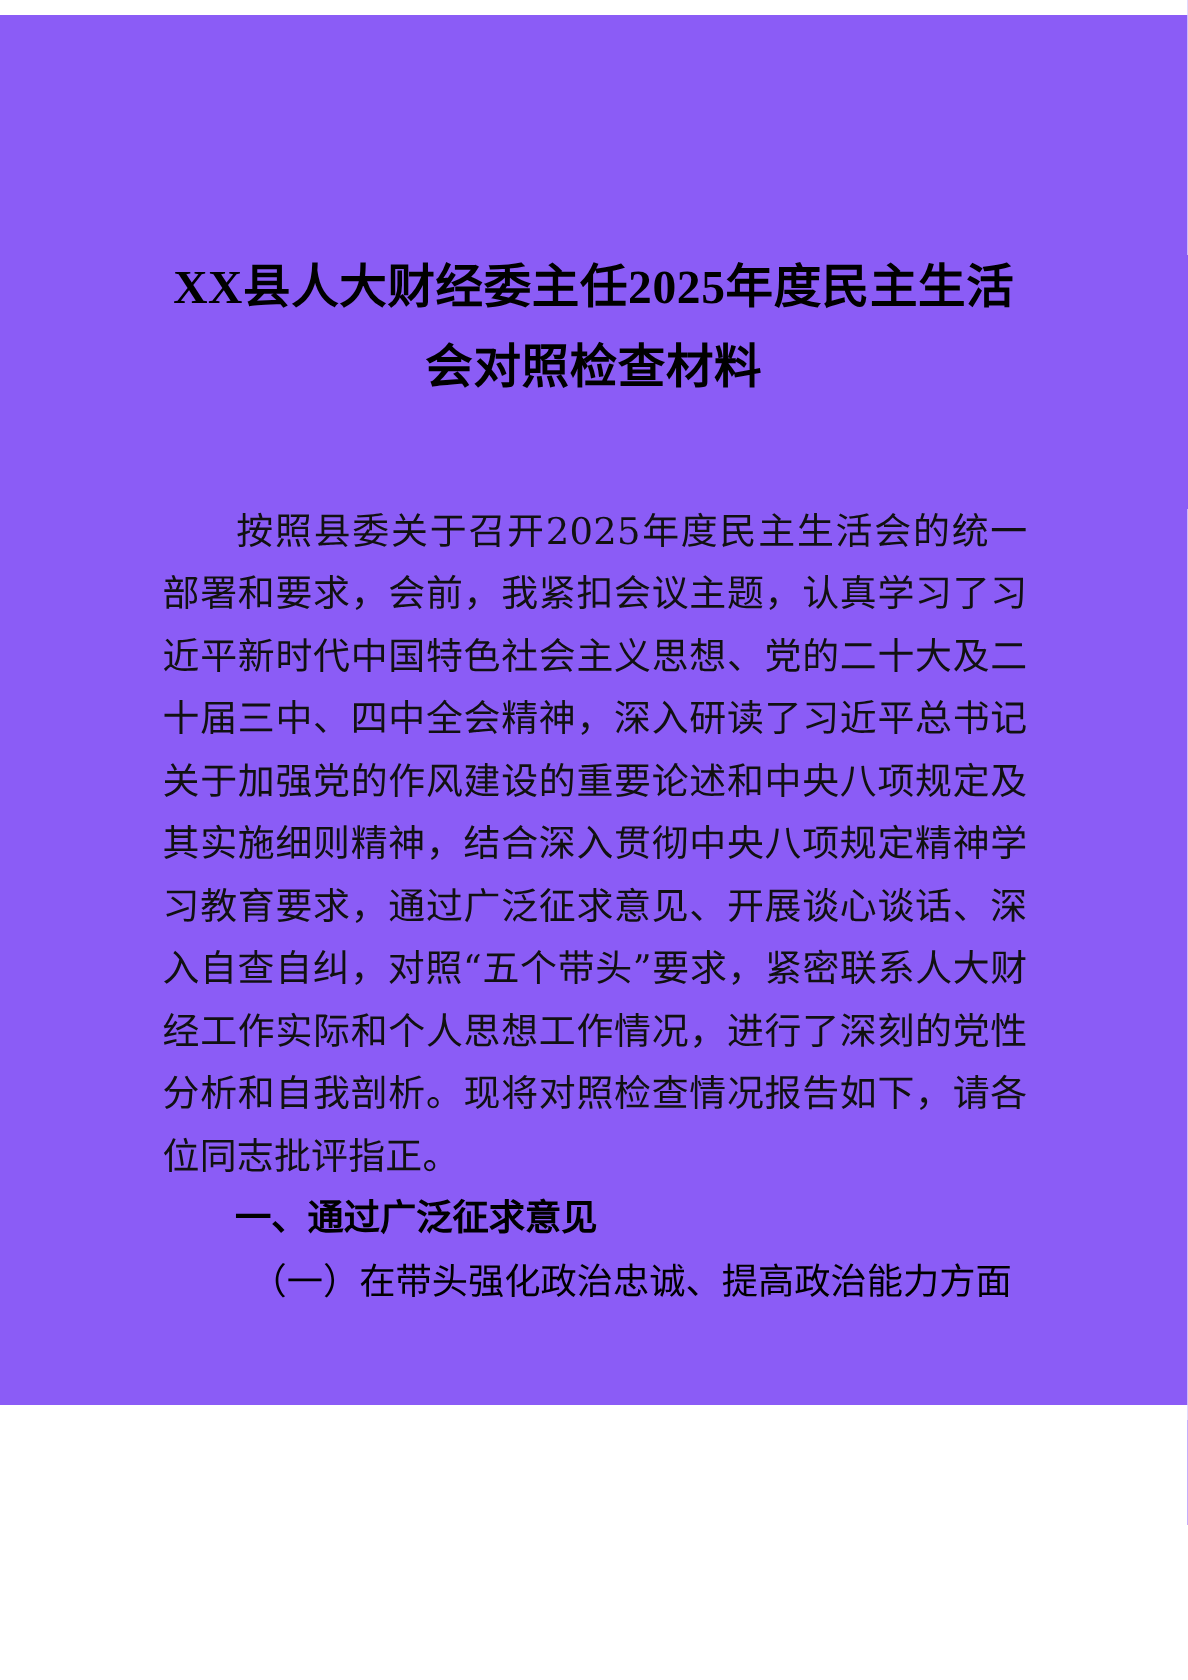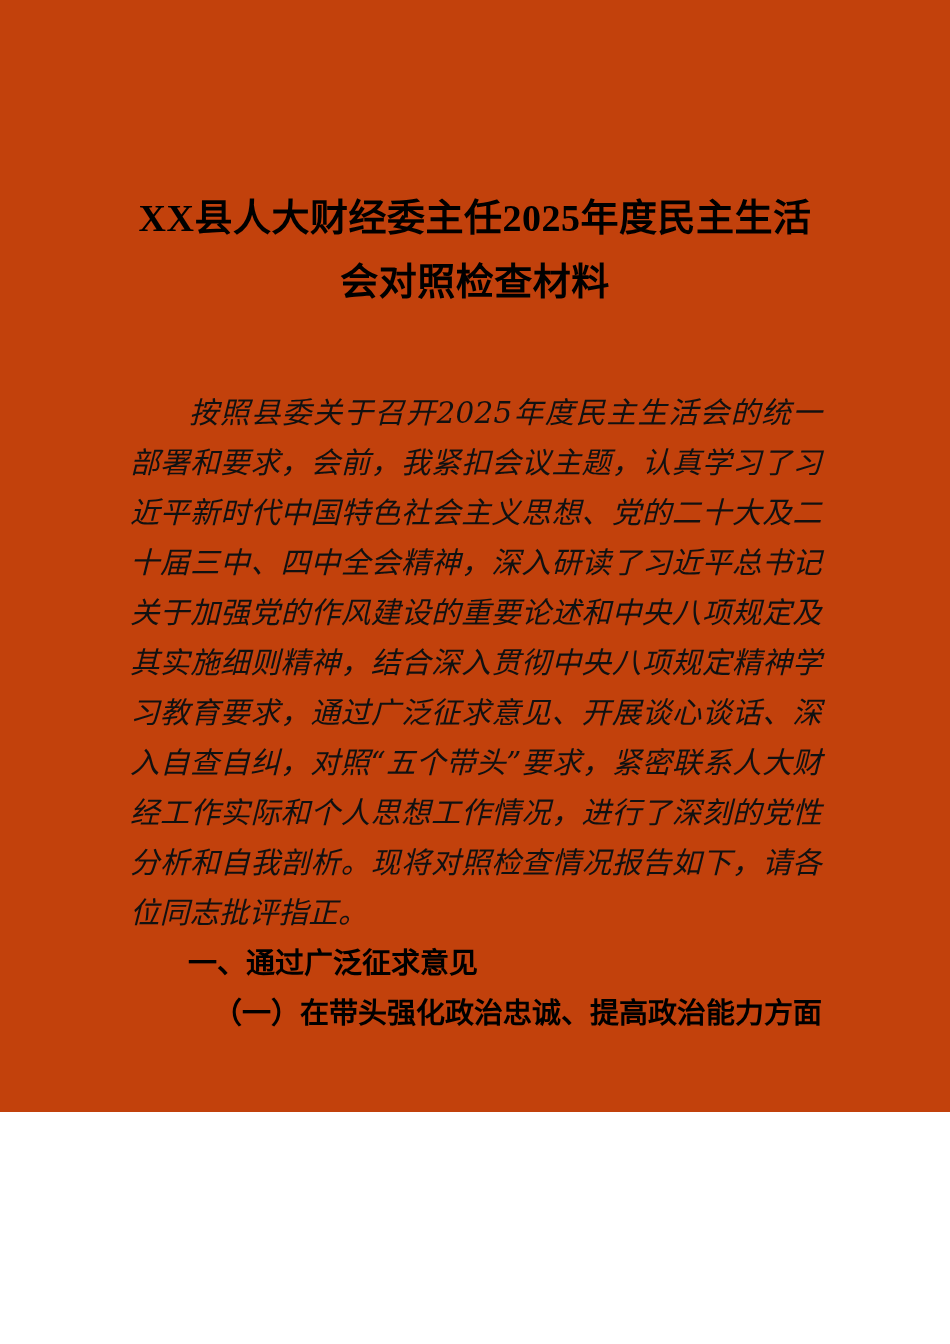--- a/index.html
+++ b/index.html
@@ -6,22 +6,22 @@
   html, body {
     margin: 0;
     padding: 0;
     background: #ffffff;
   }
 
   .page {
     position: relative;
     width: 950px;
     height: 1112px;
-    margin: 0 auto;
-    background: #c2410c;
+    margin: 12px auto;
+    background: #8b5cf6;
     box-sizing: border-box;
     overflow: hidden;
   }
 
   
   .doc-title {
     position: absolute;
     left: 130px;
     top: 186px;
     width: 690px;
@@ -47,46 +47,45 @@
     font-family: "DejaVu Serif", "Liberation Serif", serif;
     font-size: 29.5px;
     line-height: 50px;
     color: #111111;
     text-align: justify;
     text-justify: inter-ideograph;
     text-indent: 59px;
     margin: 0;
     word-break: break-all;
     letter-spacing: 0.2px;
-    font-style: italic;
   }
 
   
   .h1 {
     font-family: "Liberation Sans", "DejaVu Sans", sans-serif;
     font-weight: bold;
     font-size: 29px;
     line-height: 50px;
     color: #000000;
     text-indent: 58px;
     margin: 0;
     text-align: left;
     word-break: break-all;
   }
 
   
   .h2 {
     font-family: "DejaVu Serif", "Liberation Serif", serif;
-    font-weight: bold;
+    font-weight: normal;
     font-size: 29px;
     line-height: 50px;
     color: #000000;
     text-indent: 58px;
     margin: 0;
-    text-align: right;
+    text-align: center;
     word-break: break-all;
   }
 
   
   .page-number {
     position: absolute;
     left: 0;
     top: 1185px;
     width: 950px;
     text-align: center;

